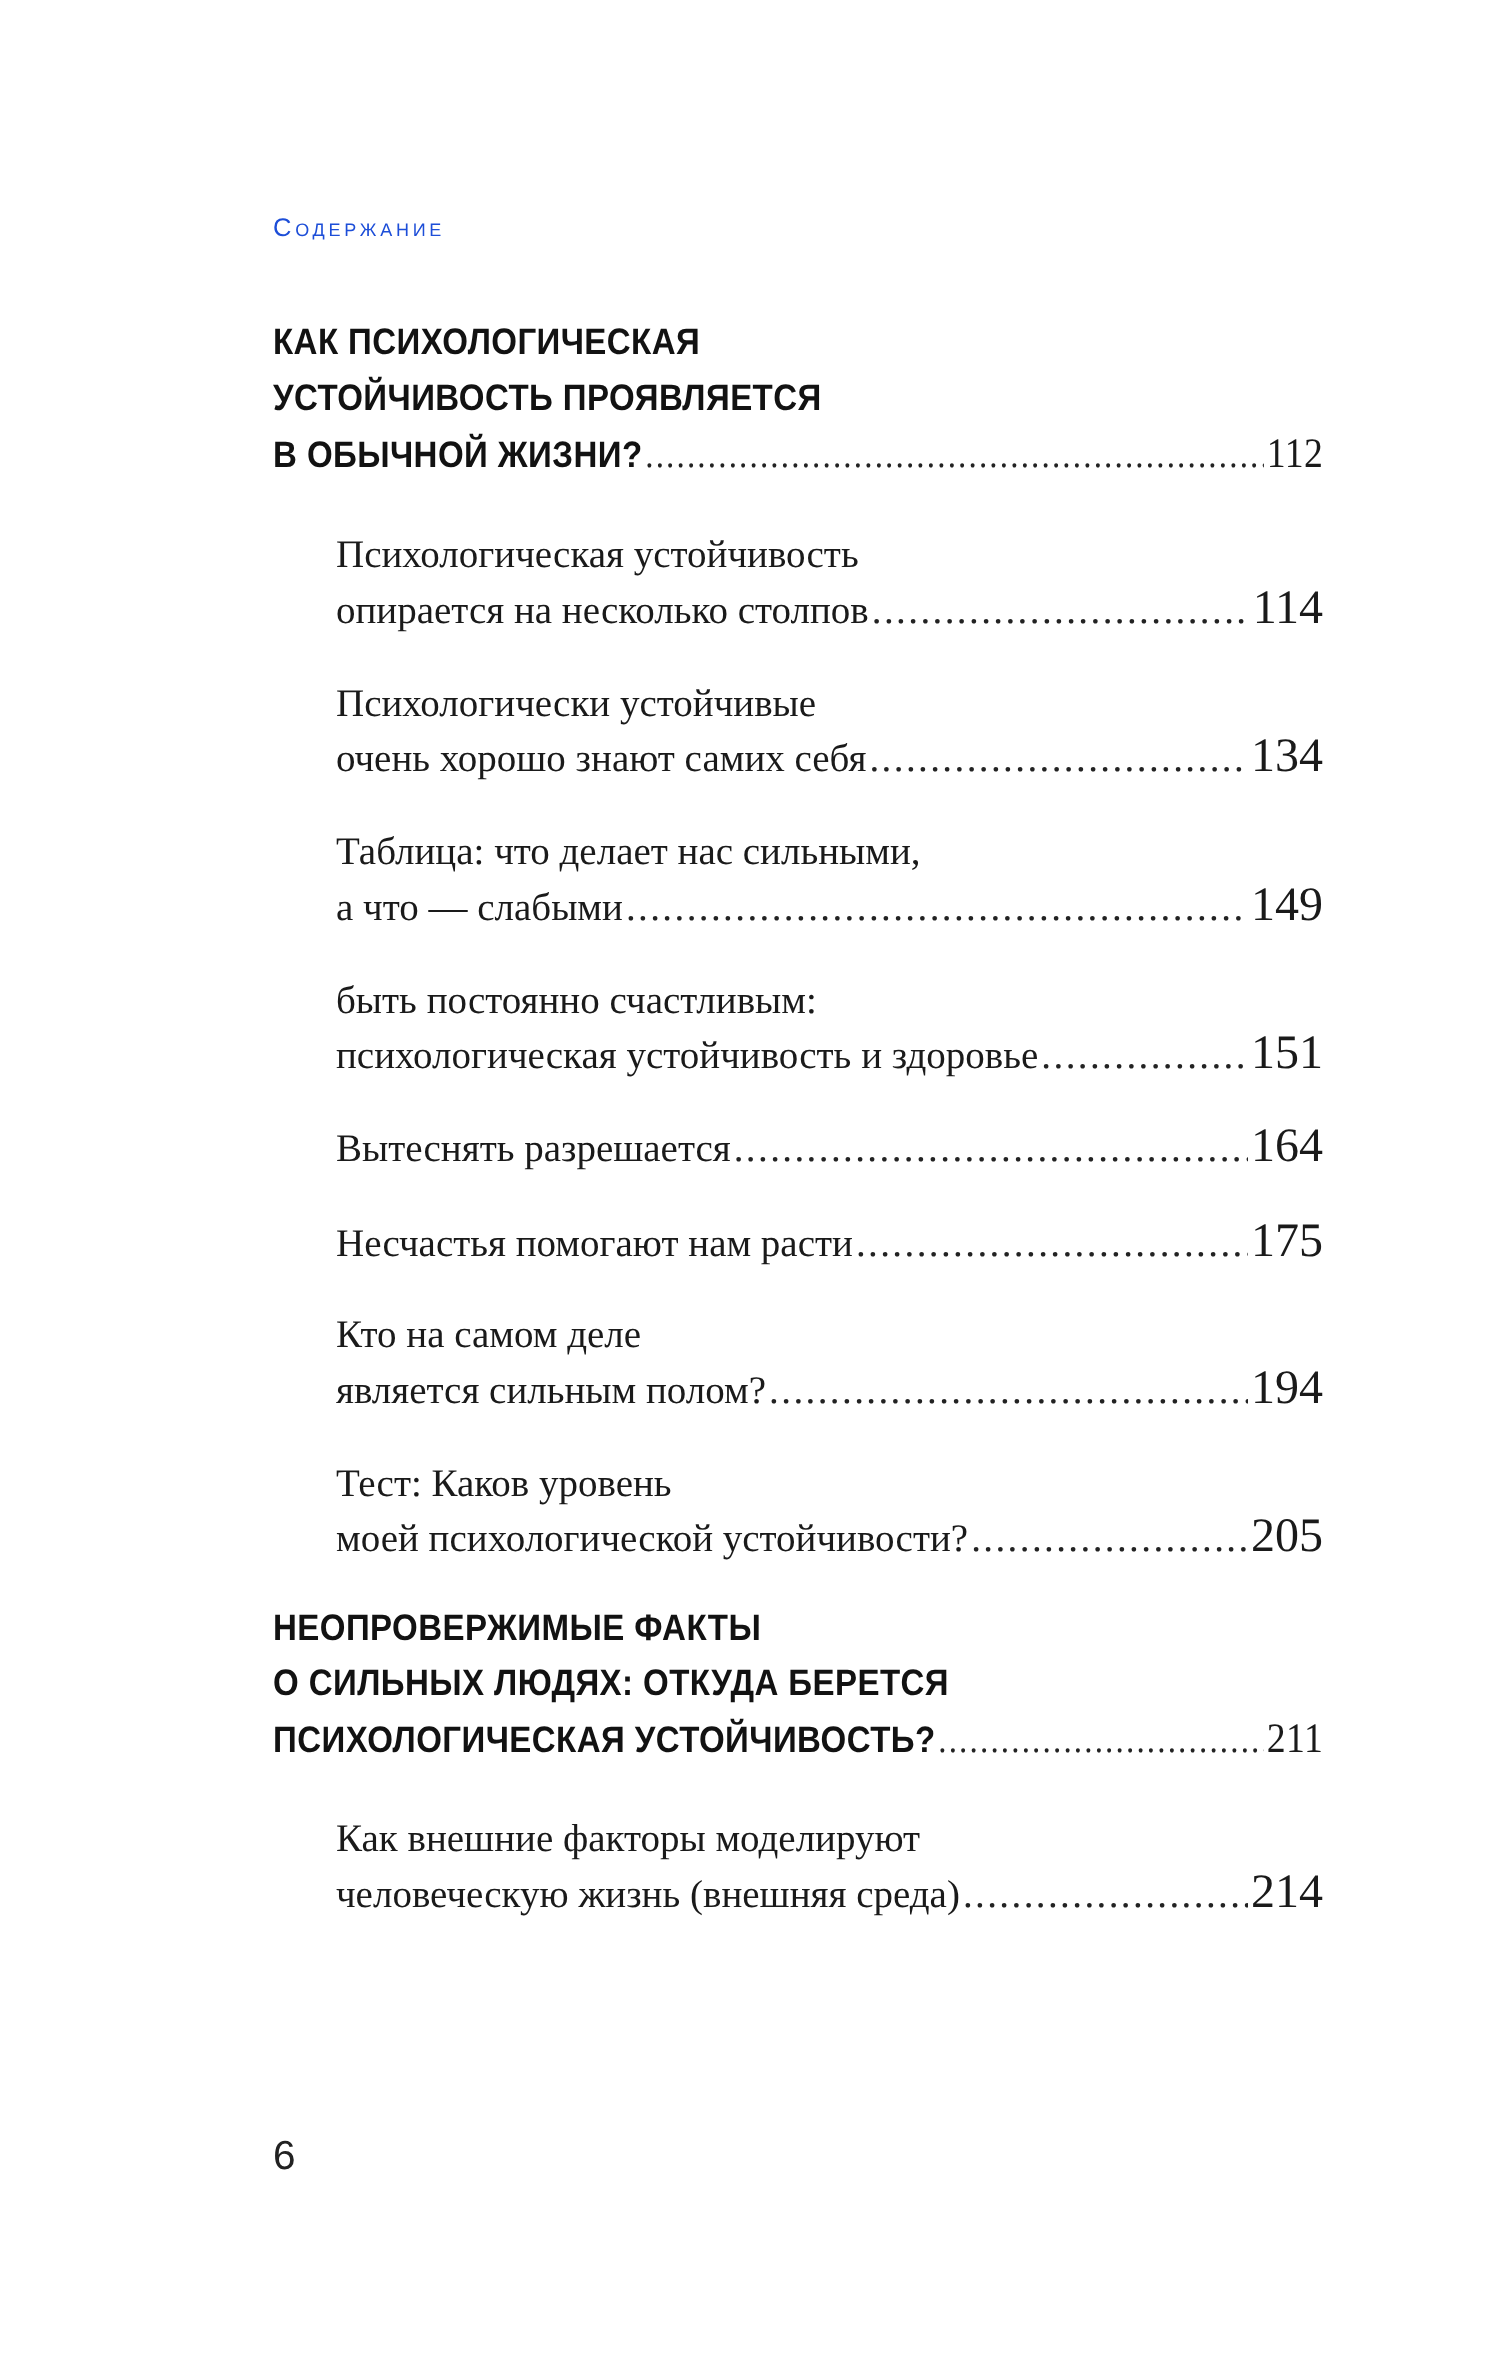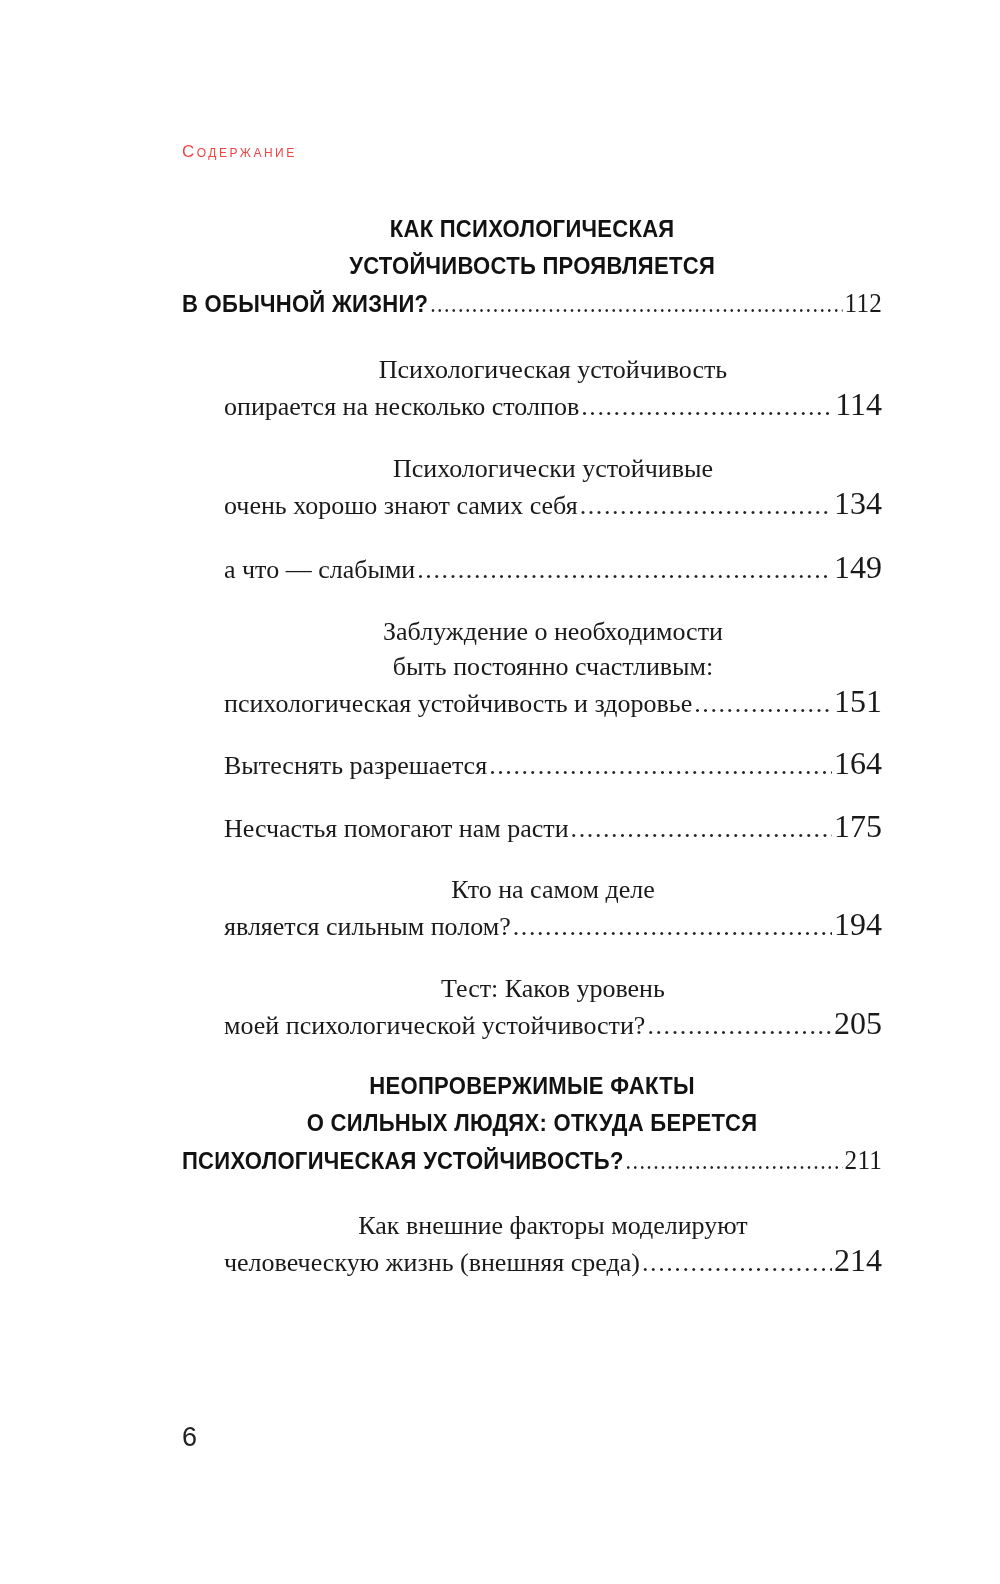--- a/index.html
+++ b/index.html
@@ -14,29 +14,28 @@
       overflow: hidden;
       color: #111111;
     }
     .running-head {
       position: absolute;
       left: 182px;
       top: 142px;
       font-family: "Liberation Sans", sans-serif;
       font-size: 17px;
       letter-spacing: 2.5px;
-      color: #ef4444;
+      color: #1d4ed8;
       font-variant: small-caps;
     }
     .toc {
       position: absolute;
       left: 182px;
       top: 210px;
       width: 700px;
-      text-align: center;
     }
     .entry {
       position: relative;
     }
     .entry.chapter {
       font-family: "Liberation Sans", sans-serif;
       font-weight: bold;
       font-size: 24.5px;
       line-height: 37px;
       letter-spacing: 0.3px;
@@ -125,29 +124,29 @@
   <div class="entry section" style="margin-top:27px;">
     <span class="line">Психологически устойчивые</span>
     <span class="last-line">
       <span class="txt">очень хорошо знают самих себя</span>
       <span class="leader"></span>
       <span class="page">134</span>
     </span>
   </div>
 
   <div class="entry section" style="margin-top:27px;">
+    <span class="line">Таблица: что делает нас сильными,</span>
     <span class="last-line">
       <span class="txt">а что — слабыми</span>
       <span class="leader"></span>
       <span class="page">149</span>
     </span>
   </div>
 
   <div class="entry section" style="margin-top:27px;">
-    <span class="line">Заблуждение о необходимости</span>
     <span class="line">быть постоянно счастливым:</span>
     <span class="last-line">
       <span class="txt">психологическая устойчивость и здоровье</span>
       <span class="leader"></span>
       <span class="page">151</span>
     </span>
   </div>
 
   <div class="entry section" style="margin-top:25px;">
     <span class="last-line">

